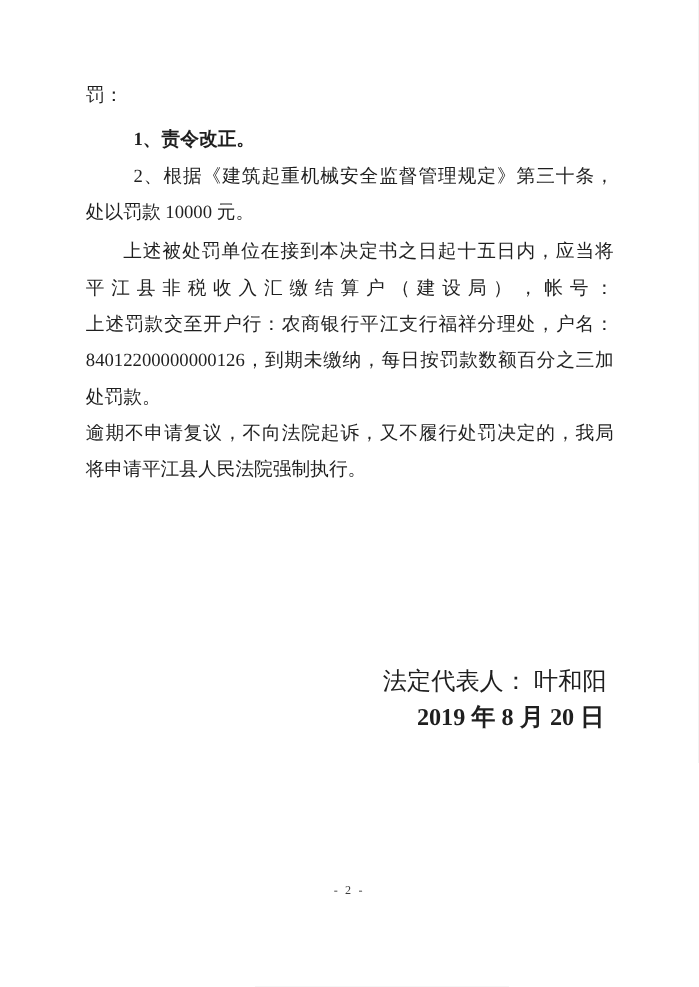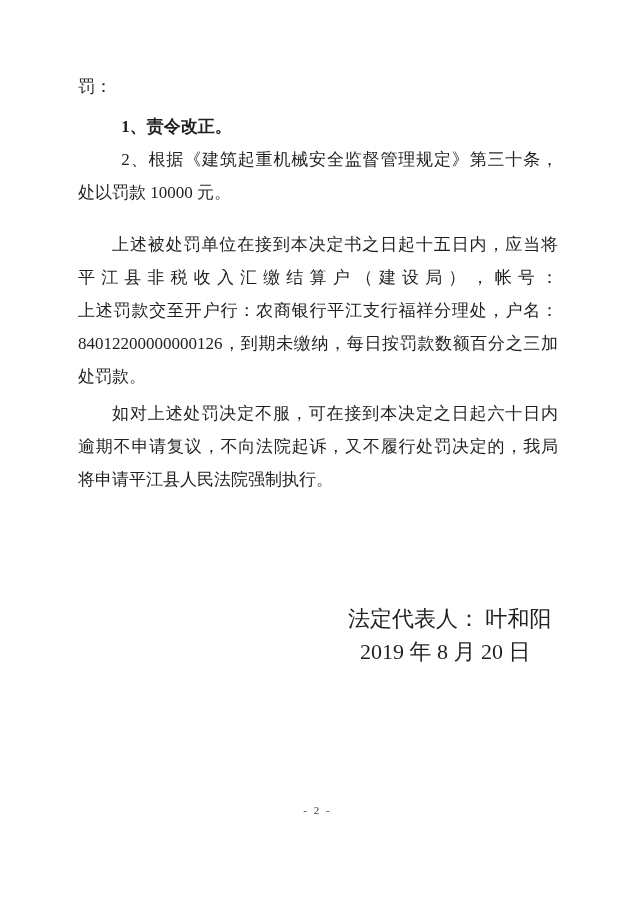--- a/index.html
+++ b/index.html
@@ -29,30 +29,30 @@
   
   .jl {
     white-space: normal;
     text-align: justify;
     text-align-last: justify;
     -moz-text-align-last: justify;
   }
   .ind  { text-indent: 2em; }     
   .ind-item { text-indent: 2.55em; } 
   .gap-a { margin-top: 7px; font-weight: bold; }
-  .gap-b { margin-top: 19px; }
+  .gap-b { margin-top: 3px; }
   .gap-c { margin-top: 4px; }
   .signature {
     position: absolute;
     left: 348px;
     top: 602px;
     font-size: 22px;
     line-height: 35px;
   }
-  .signature .date-line { margin-left: 12px; }
+  .signature .date-line { margin-left: 31px; font-weight: bold; }
   .footer {
     position: absolute;
     top: 802px;
     left: 0;
     width: 100%;
     text-align: center;
     font-size: 11px;
     line-height: 16px;
     color: #3a3a3a;
     letter-spacing: 2px;
@@ -70,21 +70,20 @@
 
     <div class="line ind-item jl">2、根据《建筑起重机械安全监督管理规定》第三十条，</div>
     <div class="line">处以罚款 10000 元。</div>
 
     <div class="line ind jl gap-b">上述被处罚单位在接到本决定书之日起十五日内，应当将</div>
     <div class="line jl">平江县非税收入汇缴结算户（建设局），帐号：</div>
     <div class="line jl">上述罚款交至开户行：农商银行平江支行福祥分理处，户名：</div>
     <div class="line jl">84012200000000126，到期未缴纳，每日按罚款数额百分之三加</div>
     <div class="line">处罚款。</div>
 
-    <div class="line ind jl gap-c">如对上述处罚决定不服，可在接到本决定之日起六十日内</div>
     <div class="line jl">逾期不申请复议，不向法院起诉，又不履行处罚决定的，我局</div>
     <div class="line">将申请平江县人民法院强制执行。</div>
   </div>
 
   <div class="signature">
     <div class="line rep-line">法定代表人： 叶和阳</div>
     <div class="line date-line">2019 年 8 月 20 日</div>
   </div>
 
   <div class="footer">

